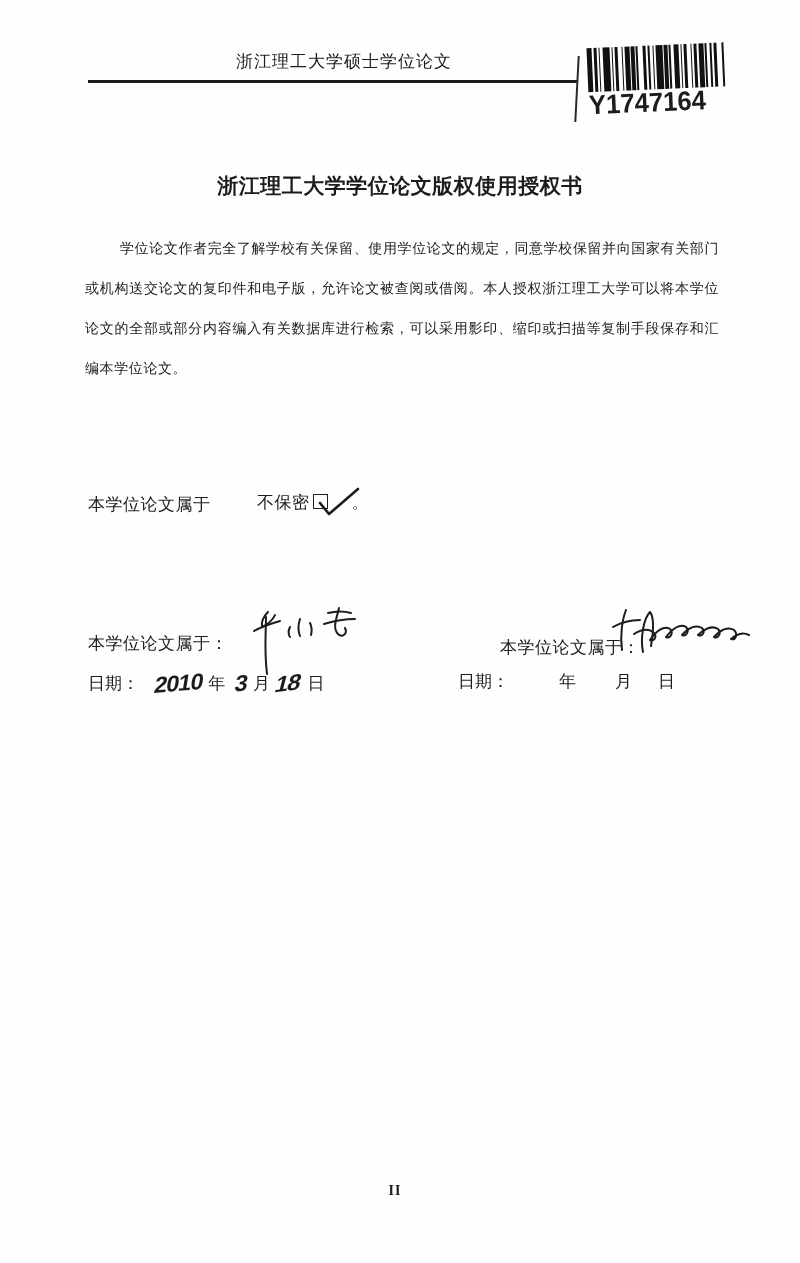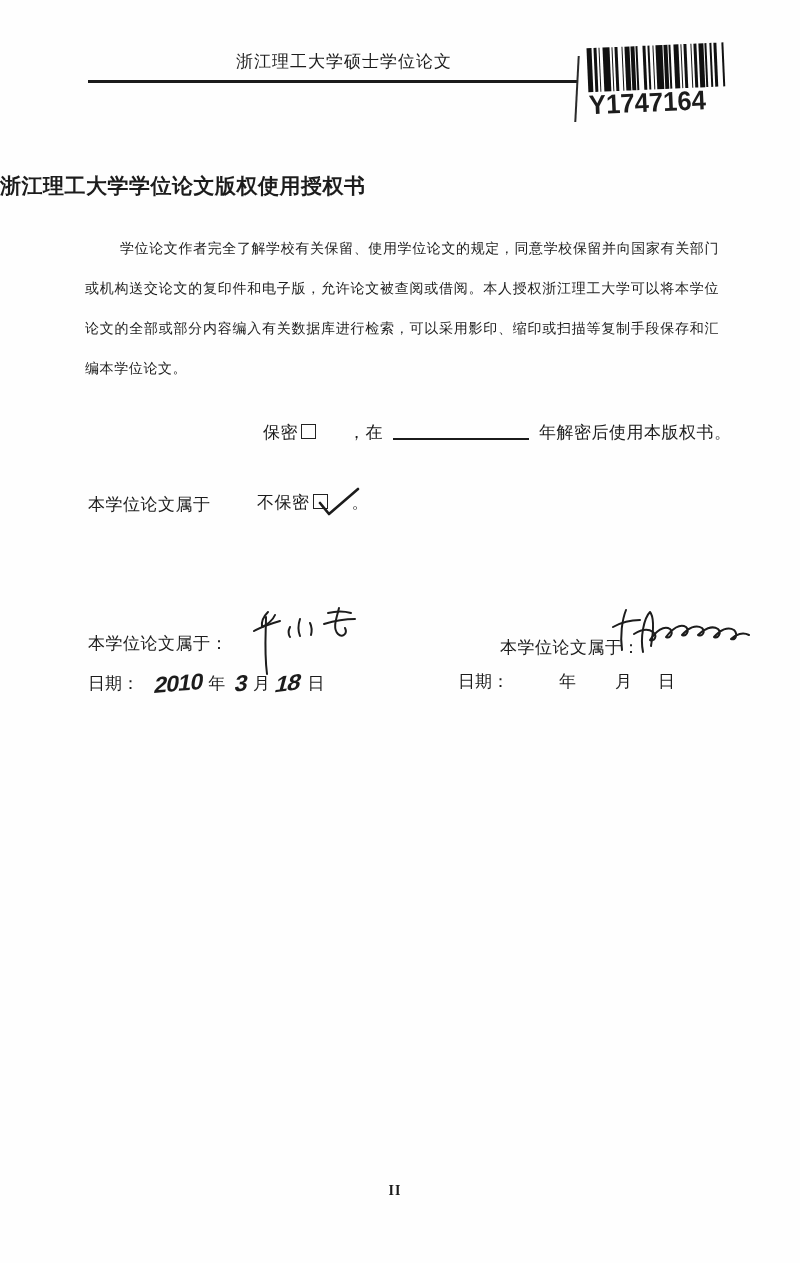--- a/index.html
+++ b/index.html
@@ -13,21 +13,21 @@
   .running-title{top:50px;left:0;width:688px;text-align:center;font-size:17px;letter-spacing:1px;}
   .header-rule{top:80px;left:88px;width:489px;height:3px;background:#1b1b1b;}
   .header-divider{top:56px;left:576px;width:2px;height:66px;background:#2a2a2a;transform:rotate(3deg);}
   
   .barcode{top:45px;left:588px;width:150px;transform:rotate(-2.5deg);}
   .barcode-bars{display:flex;align-items:stretch;height:44px;width:142px;}
   .barcode-bars div{height:100%;}
   .barcode-bars .b{background:#111;}
   .barcode-number{font-size:27px;font-weight:bold;letter-spacing:0px;transform:scaleX(0.95);transform-origin:left;white-space:nowrap;margin-top:-2px;}
   
-  .doc-title{top:172px;left:0;width:800px;font-size:21px;font-weight:bold;letter-spacing:0.5px;}
+  .doc-title{top:172px;left:0;width:800px;text-align:center;font-size:21px;font-weight:bold;letter-spacing:0.5px;}
   
   .body-paragraph{top:228px;left:85px;width:634px;font-size:14px;line-height:40px;text-align:justify;text-indent:35px;letter-spacing:0.6px;}
   
   .line{font-size:17px;letter-spacing:0.5px;white-space:nowrap;}
   .secret-line{top:421px;left:263px;}
   .ownership-line{top:456px;left:88px;margin-top:37px;}
   .nonsecret-line{top:491px;left:257px;}
   .checkbox{display:inline-block;width:13px;height:13px;border:1.6px solid #222;vertical-align:-1px;margin-left:3px;}
   .blank-underline{display:inline-block;width:136px;height:1px;border-bottom:2px solid #1b1b1b;vertical-align:-2px;margin-left:10px;}
   .after-cb{margin-left:32px;}
@@ -118,23 +118,20 @@
         <div class="b" style="width: 1.65px;"></div>
         <div style="width: 1.65px;"></div>
       </div>
     <div class="barcode-number">Y1747164</div>
   </div>
 
   <div class="abs doc-title">浙江理工大学学位论文版权使用授权书</div>
 
   <div class="abs body-paragraph">学位论文作者完全了解学校有关保留、使用学位论文的规定，同意学校保留并向国家有关部门或机构送交论文的复印件和电子版，允许论文被查阅或借阅。本人授权浙江理工大学可以将本学位论文的全部或部分内容编入有关数据库进行检索，可以采用影印、缩印或扫描等复制手段保存和汇编本学位论文。</div>
 
-  <div class="abs line secret-line">
-    <span>保密</span><span class="checkbox"></span><span class="after-cb">，在</span><span class="blank-underline"></span><span class="after-blank">年解密后使用本版权书。</span>
-  </div>
 
   <div class="abs line ownership-line">本学位论文属于</div>
 
   <div class="abs line nonsecret-line">
     <span>不保密</span><span class="checkbox"></span><span class="nonsecret-period">。</span>
   </div>
   <svg class="check-svg" id="nonsecret-check" width="48" height="32" viewBox="0 0 48 32">
     <path d="M5,17 L14,28 L43,3" stroke-width="2.6"></path>
   </svg>
 

